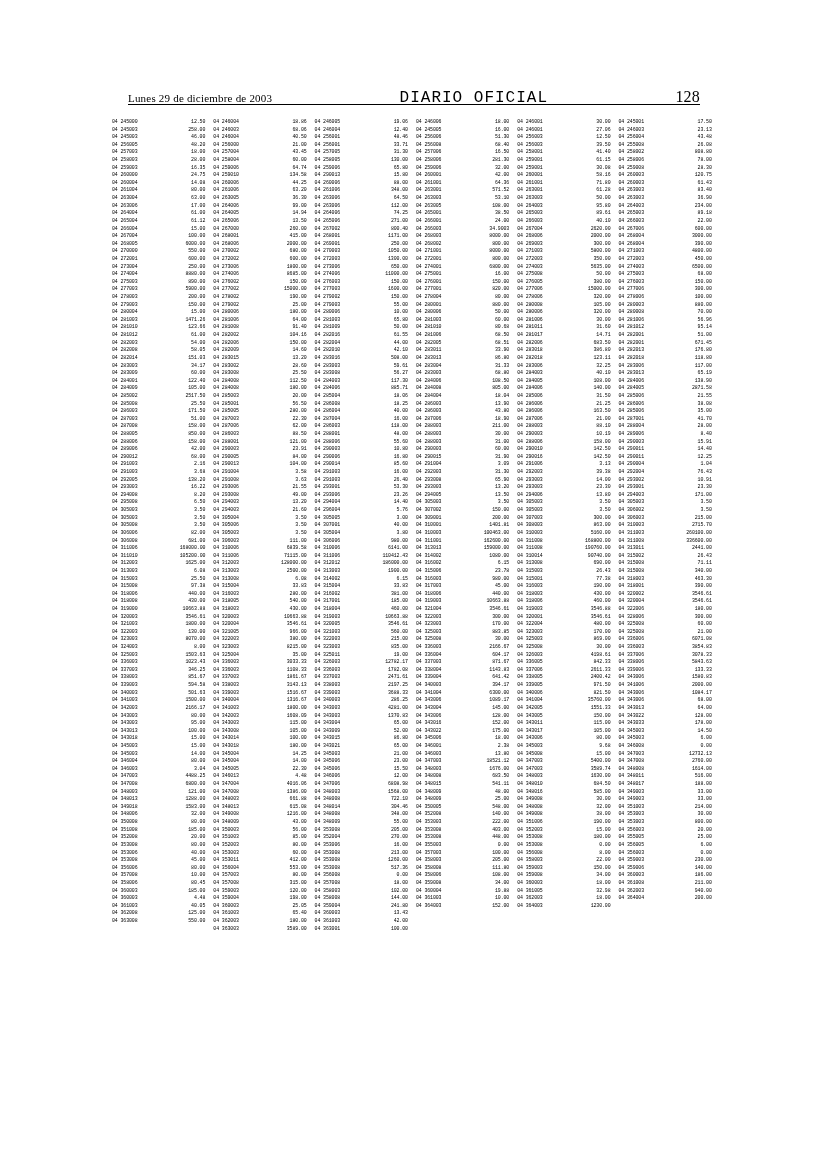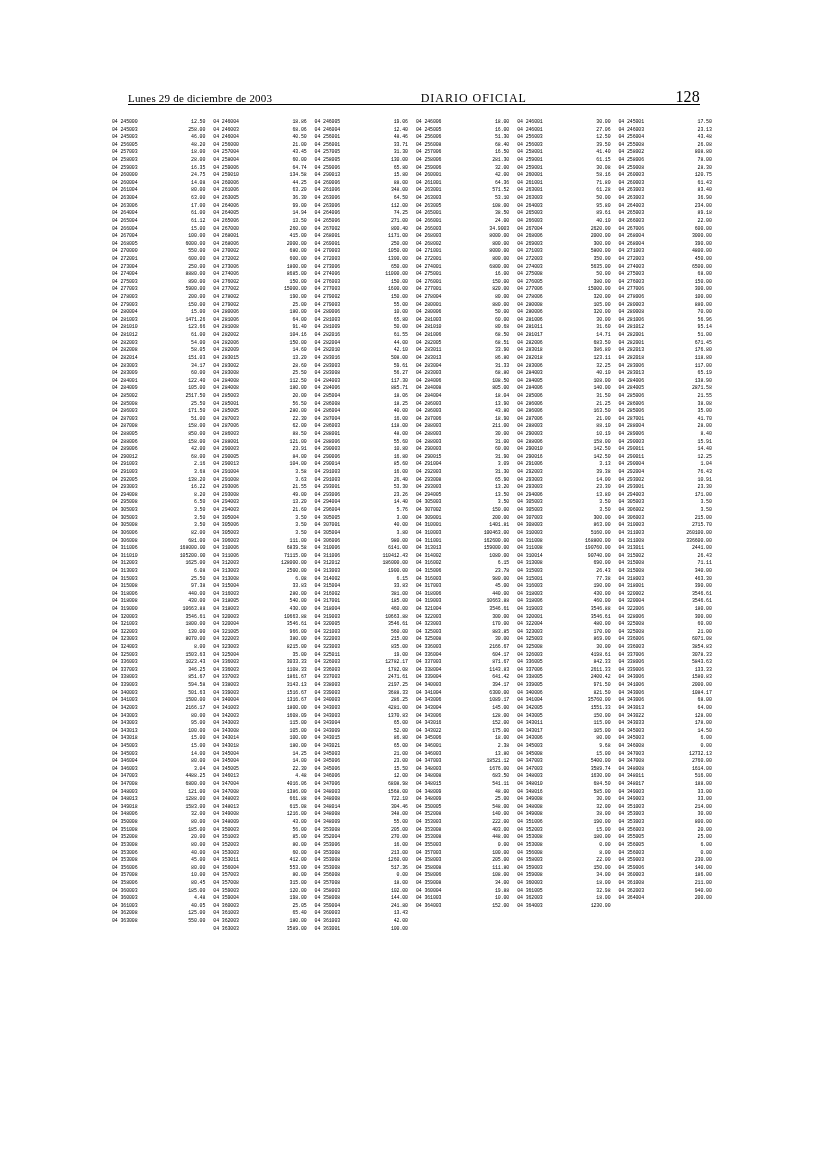--- a/index.html
+++ b/index.html
@@ -33,22 +33,22 @@
     justify-content: space-between;
     font-size: 11px;
     letter-spacing: 0.2px;
   }
   .header .hdr-date {
     font-family: "Liberation Serif", serif;
     font-size: 11px;
     white-space: nowrap;
   }
   .header .hdr-title {
-    font-family: Liberation Serif, serif;
-    font-size: 12px;
+    font-family: Liberation Mono, monospace;
+    font-size: 16px;
     letter-spacing: 1px;
     white-space: nowrap;
   }
   .header .hdr-page {
     font-family: "Liberation Serif", serif;
     font-size: 16px;
     white-space: nowrap;
   }
   .rule {
     position: absolute;

